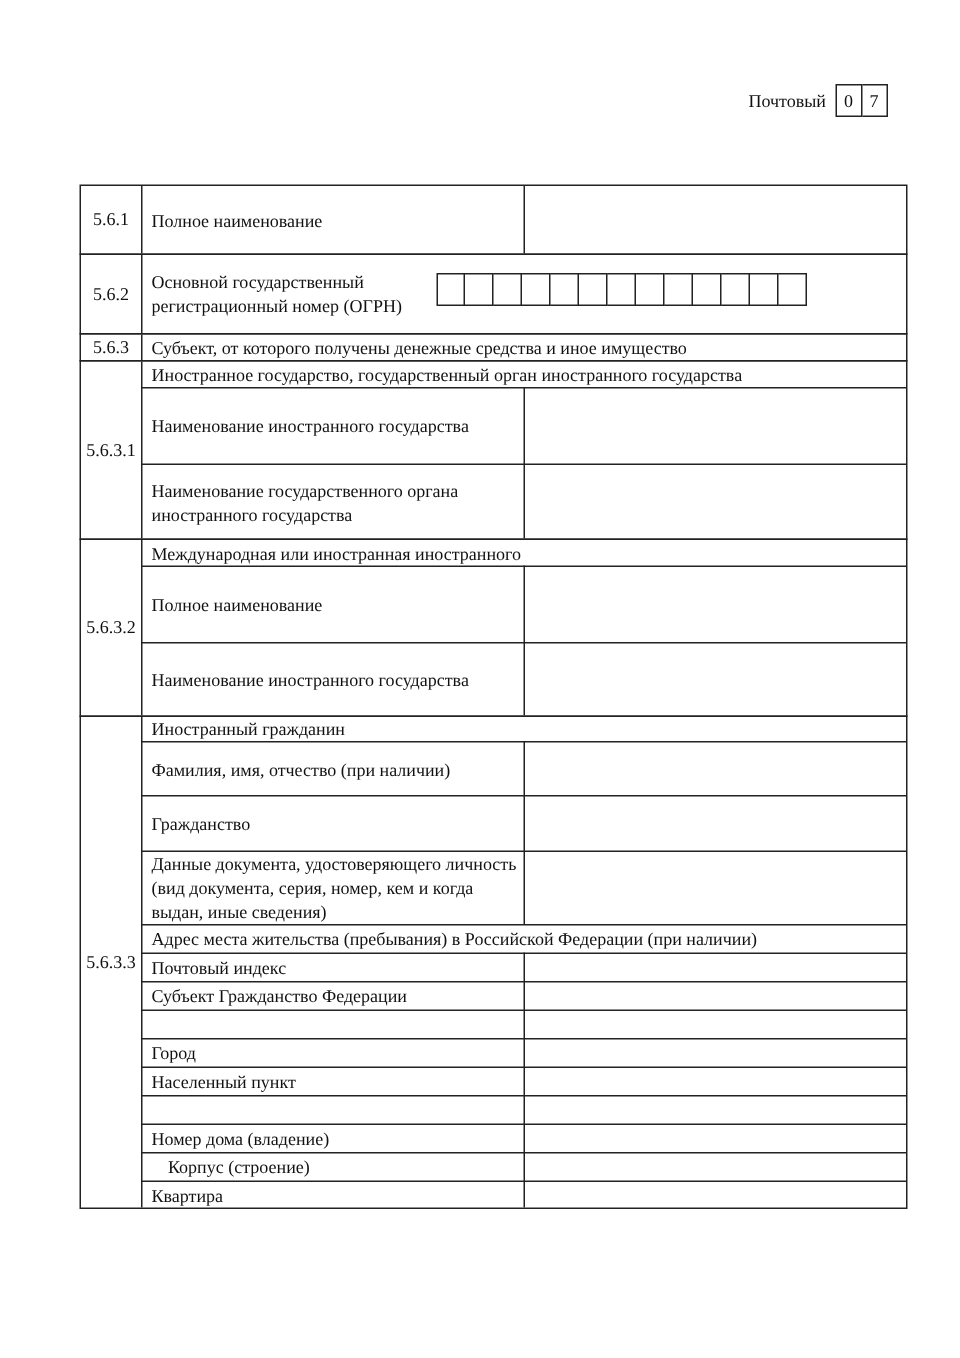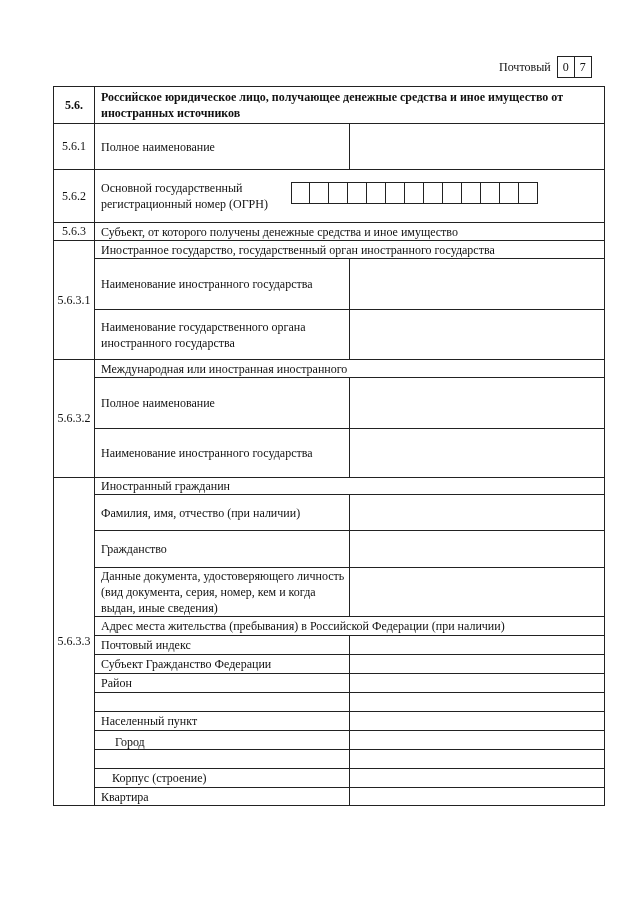--- a/index.html
+++ b/index.html
@@ -25,25 +25,20 @@
 <body>
 
 <div class="page-num">
   <span class="lbl">Почтовый</span>
   <span class="cell">0</span>
   <span class="cell">7</span>
 </div>
 
 <div class="grid" style="height:720px;">
 
-  <div class="row" style="top:0;width:552px;height:38px;">
-    <div class="abs num bold" style="left:0;top:0;width:40px;height:36px;">5.6.</div>
-    <div class="vl" style="left:40px;"></div>
-    <div class="abs txt bold" style="left:41px;top:0;width:509px;height:36px;">Российское юридическое лицо, получающее денежные средства и иное имущество от иностранных источников</div>
-  </div>
 
   <div class="row" style="top:37px;width:552px;height:47px;">
     <div class="abs num" style="left:0;top:0;width:40px;height:45px;">5.6.1</div>
     <div class="vl" style="left:40px;"></div>
     <div class="abs txt" style="left:41px;top:0;width:254px;height:45px;">Полное наименование</div>
     <div class="vl" style="left:295px;"></div>
     <div class="val" style="left:296px;top:0;width:254px;height:45px;"></div>
   </div>
 
   <div class="row" style="top:83px;width:552px;height:54px;">
@@ -116,31 +111,31 @@
     <div class="hl" style="left:40px;top:138px;"></div>
     <div class="abs txt" style="left:41px;top:139px;width:509px;height:18px;">Адрес места жительства (пребывания) в Российской Федерации (при наличии)</div>
     <div class="hl" style="left:40px;top:157px;"></div>
 
     <div class="abs txt" style="left:41px;top:158px;width:254px;height:18px;">Почтовый индекс</div>
     <div class="val" style="left:296px;top:158px;width:254px;height:18px;"></div>
     <div class="hl" style="left:40px;top:176px;"></div>
     <div class="abs txt" style="left:41px;top:177px;width:254px;height:18px;">Субъект Гражданство Федерации</div>
     <div class="val" style="left:296px;top:177px;width:254px;height:18px;"></div>
     <div class="hl" style="left:40px;top:195px;"></div>
-    <div class="abs txt" style="left:41px;top:196px;width:254px;height:18px;">Район</div>
     <div class="val" style="left:296px;top:196px;width:254px;height:18px;"></div>
     <div class="hl" style="left:40px;top:214px;"></div>
-    <div class="abs txt" style="left:55px;top:215px;width:254px;height:18px;margin-top:40px;">Город</div>
+    <div class="abs txt" style="left:41px;top:215px;width:254px;height:18px;">Город</div>
     <div class="val" style="left:296px;top:215px;width:254px;height:18px;"></div>
     <div class="hl" style="left:40px;top:233px;"></div>
     <div class="abs txt" style="left:41px;top:234px;width:254px;height:18px;text-align:right;">Населенный пункт</div>
     <div class="val" style="left:296px;top:234px;width:254px;height:18px;"></div>
     <div class="hl" style="left:40px;top:252px;"></div>
     <div class="val" style="left:296px;top:253px;width:254px;height:18px;"></div>
     <div class="hl" style="left:40px;top:271px;"></div>
+    <div class="abs txt" style="left:41px;top:272px;width:254px;height:18px;">Номер дома (владение)</div>
     <div class="val" style="left:296px;top:272px;width:254px;height:18px;"></div>
     <div class="hl" style="left:40px;top:290px;"></div>
     <div class="abs txt" style="left:52px;top:291px;width:254px;height:18px;">Корпус (строение)</div>
     <div class="val" style="left:296px;top:291px;width:254px;height:18px;"></div>
     <div class="hl" style="left:40px;top:309px;"></div>
     <div class="abs txt" style="left:41px;top:310px;width:254px;height:17px;">Квартира</div>
     <div class="val" style="left:296px;top:310px;width:254px;height:17px;"></div>
     <div class="vl" style="left:295px;top:157px;"></div>
   </div>
 </div>

